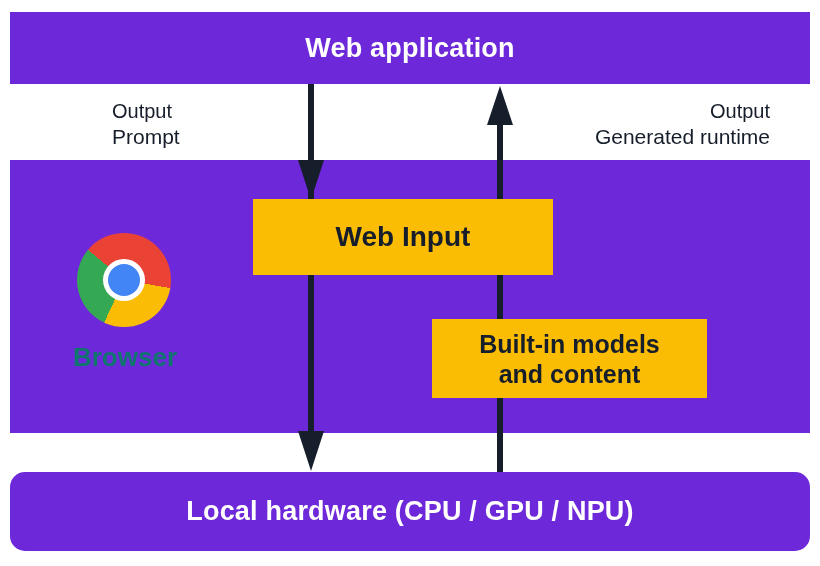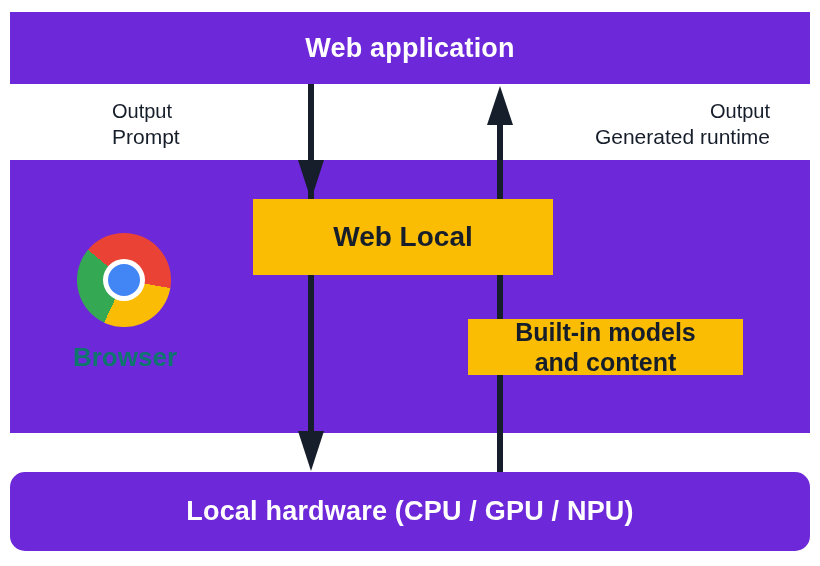--- a/index.html
+++ b/index.html
@@ -56,22 +56,22 @@
     justify-content: center;
     text-align: center;
     z-index: 3;
     font-weight: 700;
   }
   .box-webapis {
     left: 253px; top: 199px; width: 300px; height: 76px;
     font-size: 28px;
   }
   .box-builtin {
-    left: 432px; top: 319px; width: 275px; height: 56px;
-    font-size: 25px; line-height: 30px; margin-left: 36px;
+    left: 432px; top: 319px; width: 275px; height: 79px;
+    font-size: 25px; line-height: 30px;
   }
   
   .arrow-line {
     position: absolute;
     width: 6px;
     background: #161e2b;
     z-index: 2;
   }
   .line-down { left: 308px; top: 84px;  height: 358px; }
   .line-up   { left: 497px; top: 118px; height: 354px; }
@@ -160,21 +160,21 @@
   <div class="browser-label">Browser</div>
 
   <div class="arrow-line line-down"></div>
   <div class="arrow-head head-down head-down-1"></div>
   <div class="arrow-head head-down head-down-2"></div>
 
   <div class="arrow-line line-up"></div>
   <div class="arrow-head head-up"></div>
 
   <div class="yellow-box box-webapis">
-    <span>Web Local</span>
+    <span>Web Input</span>
   </div>
 
   <div class="yellow-box box-builtin">
     <span>Built-in models</span>
     <span>and content</span>
   </div>
 
   <div class="bar bar-bottom">
     <span class="bar-label">Local hardware (CPU / GPU / NPU)</span>
   </div>

